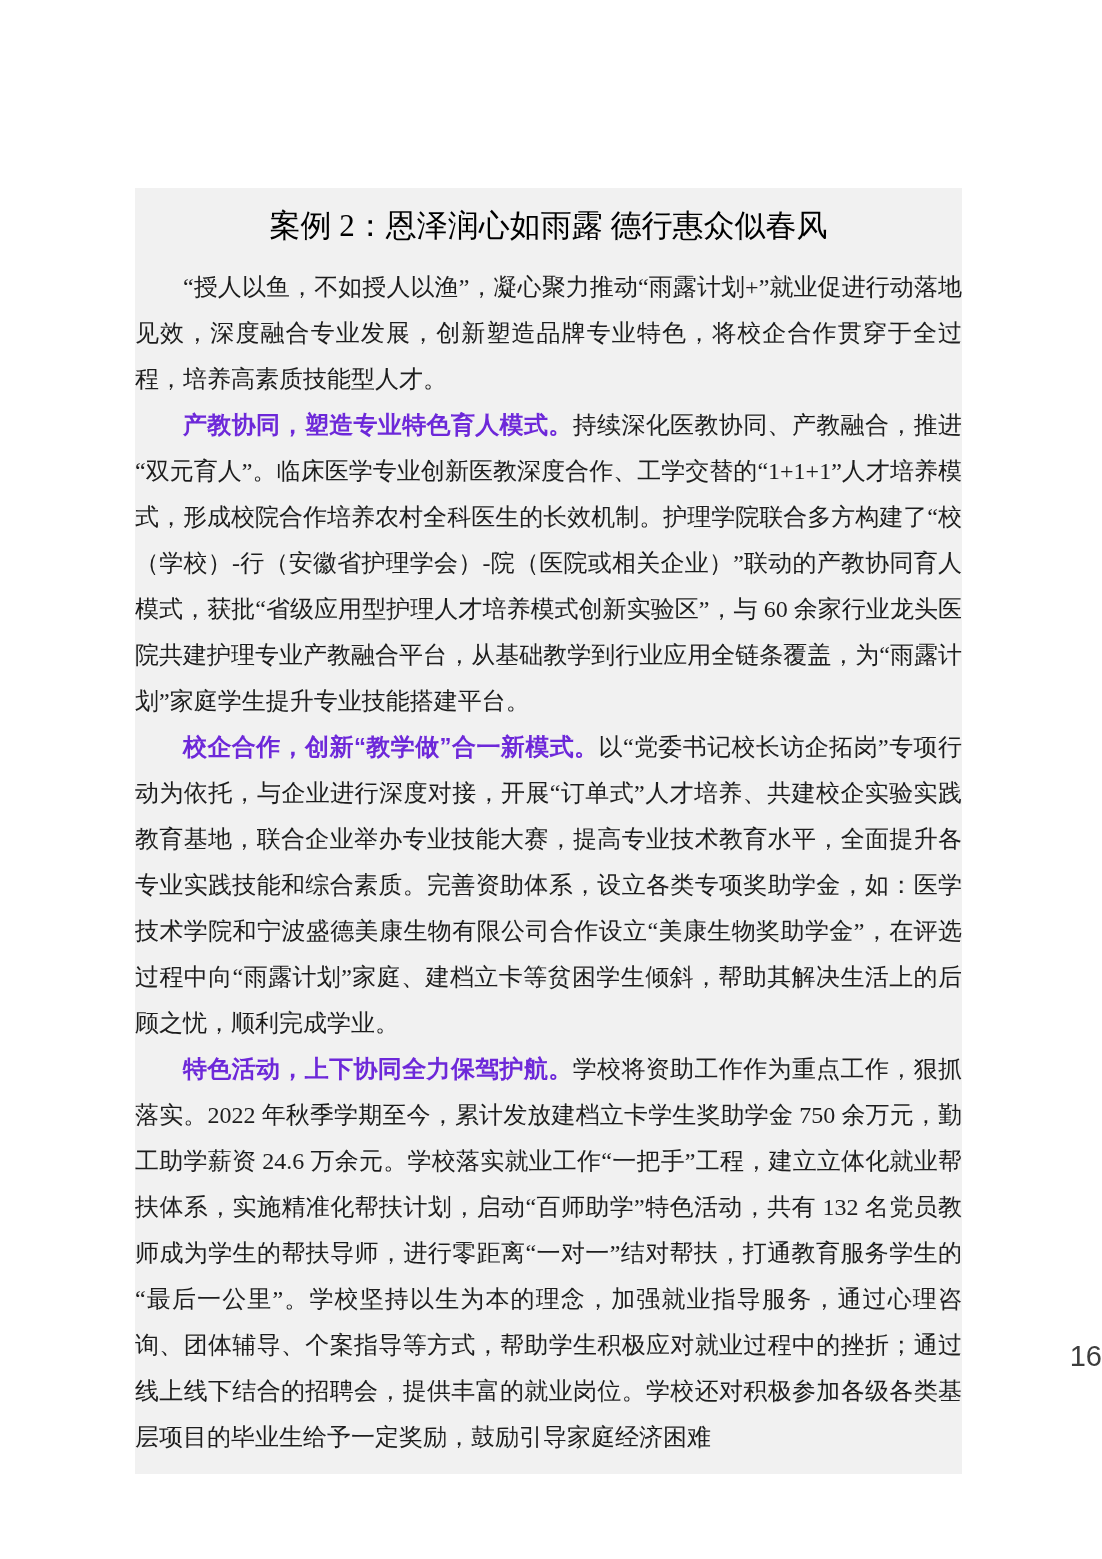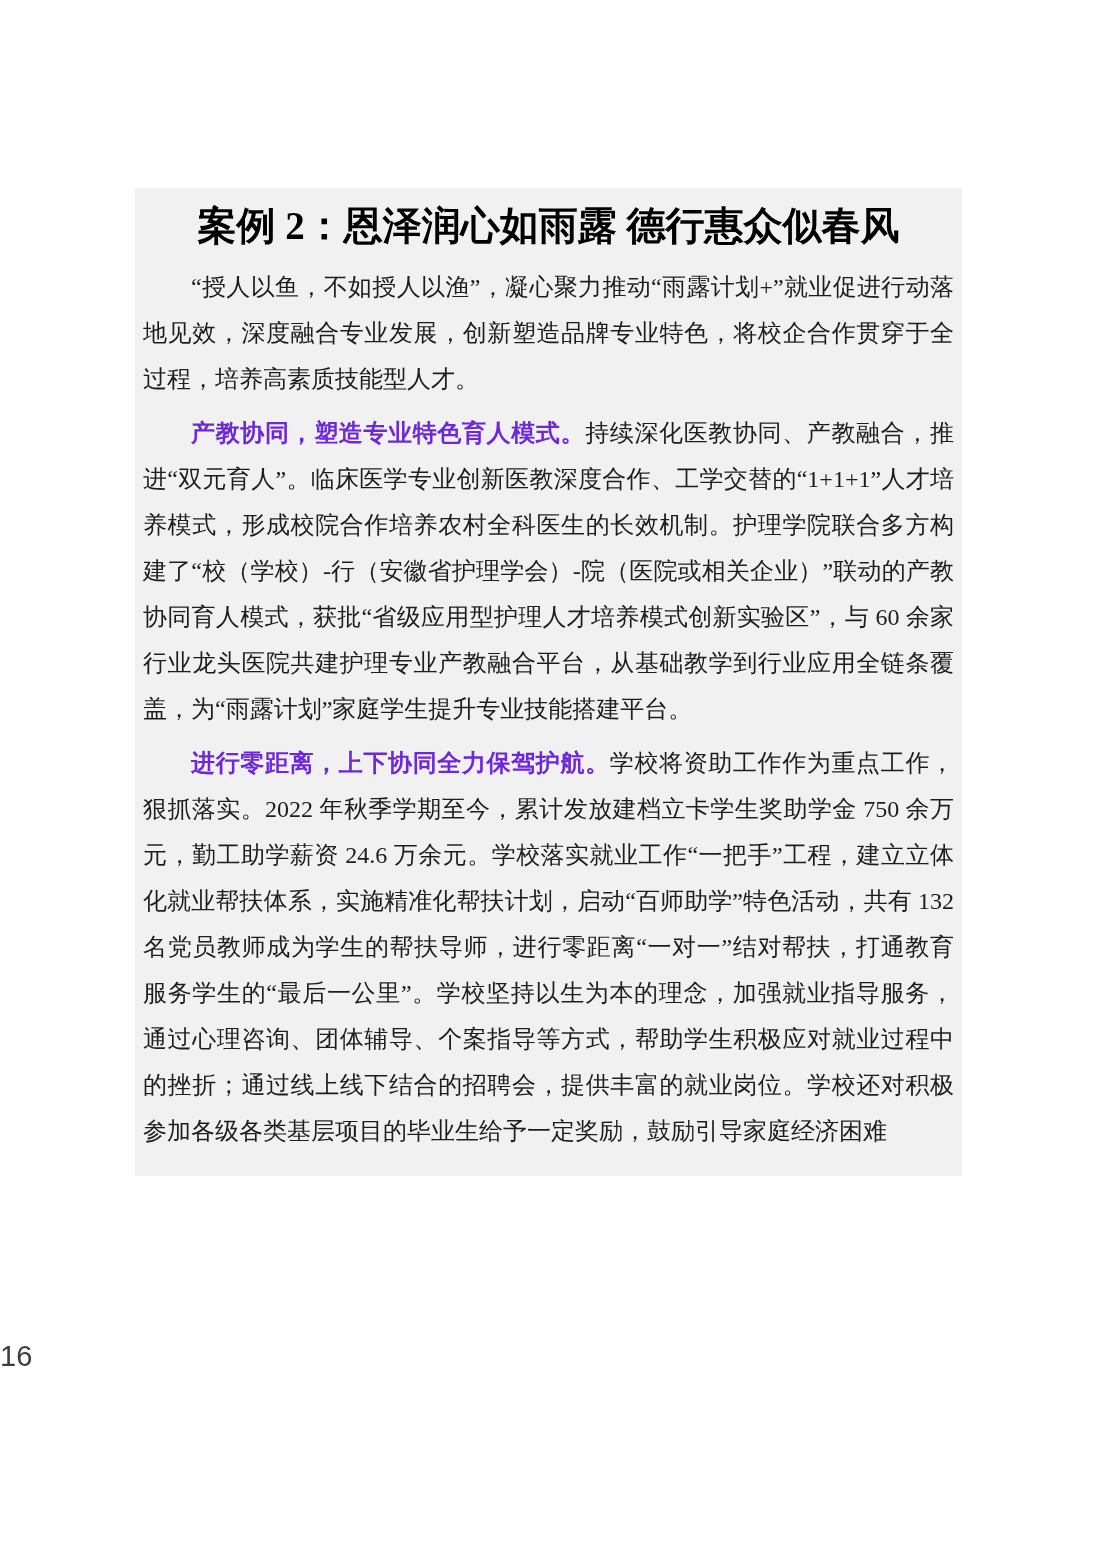--- a/index.html
+++ b/index.html
@@ -20,65 +20,66 @@
     top: 188px;
     width: 827px;
     background: #f1f1f1;
     padding: 16px 0 14px 0;
     box-sizing: border-box;
   }
   .case-title {
     margin: 0 0 16px 0;
     text-align: center;
     font-family: "Liberation Serif", "DejaVu Serif", serif;
-    font-weight: 700;
-    font-size: 39px;
+    font-weight: 400;
+    font-size: 31px;
     line-height: 44px;
     color: #000000;
   }
   .para {
-    margin: 8px;
+    margin: 0;
     font-family: "Liberation Serif", "DejaVu Serif", serif;
     font-size: 24px;
     line-height: 46px;
     color: #1d1d1d;
     text-align: justify;
     text-justify: inter-character;
     text-indent: 2em;
   }
   .para .lead {
     font-family: "Liberation Sans", "DejaVu Sans", sans-serif;
     font-weight: 700;
     color: #6d28d9;
   }
   .page-number {
     position: absolute;
     top: 1340px;
     left: 0;
     width: 100%;
-    text-align: left;
+    text-align: right;
     font-family: "Liberation Sans", "DejaVu Sans", sans-serif;
     font-weight: 400;
     font-size: 29px;
     color: #3d3d3d;
   }
 </style>
 </head>
 <body>
 
 <div class="page">
 
   <div class="content-box">
 
     <h1 class="case-title">案例 2：恩泽润心如雨露 德行惠众似春风</h1>
 
     <p class="para"><span class="lead"></span><span>“授人以鱼，不如授人以渔”，凝心聚力推动“雨露计划+”就业促进行动落地见效，深度融合专业发展，创新塑造品牌专业特色，将校企合作贯穿于全过程，培养高素质技能型人才。</span></p>
 
     <p class="para"><span class="lead">产教协同，塑造专业特色育人模式。</span><span>持续深化医教协同、产教融合，推进“双元育人”。临床医学专业创新医教深度合作、工学交替的“1+1+1”人才培养模式，形成校院合作培养农村全科医生的长效机制。护理学院联合多方构建了“校（学校）-行（安徽省护理学会）-院（医院或相关企业）”联动的产教协同育人模式，获批“省级应用型护理人才培养模式创新实验区”，与 60 余家行业龙头医院共建护理专业产教融合平台，从基础教学到行业应用全链条覆盖，为“雨露计划”家庭学生提升专业技能搭建平台。</span></p>
 
+    <p class="para"><span class="lead">校企合作，创新“教学做”合一新模式。</span><span>以“党委书记校长访企拓岗”专项行动为依托，与企业进行深度对接，开展“订单式”人才培养、共建校企实验实践教育基地，联合企业举办专业技能大赛，提高专业技术教育水平，全面提升各专业实践技能和综合素质。完善资助体系，设立各类专项奖助学金，如：医学技术学院和宁波盛德美康生物有限公司合作设立“美康生物奖助学金”，在评选过程中向“雨露计划”家庭、建档立卡等贫困学生倾斜，帮助其解决生活上的后顾之忧，顺利完成学业。</span></p>
 
-    <p class="para"><span class="lead">进行零距离，上下协同全力保驾护航。</span><span>学校将资助工作作为重点工作，狠抓落实。2022 年秋季学期至今，累计发放建档立卡学生奖助学金 750 余万元，勤工助学薪资 24.6 万余元。学校落实就业工作“一把手”工程，建立立体化就业帮扶体系，实施精准化帮扶计划，启动“百师助学”特色活动，共有 132 名党员教师成为学生的帮扶导师，进行零距离“一对一”结对帮扶，打通教育服务学生的“最后一公里”。学校坚持以生为本的理念，加强就业指导服务，通过心理咨询、团体辅导、个案指导等方式，帮助学生积极应对就业过程中的挫折；通过线上线下结合的招聘会，提供丰富的就业岗位。学校还对积极参加各级各类基层项目的毕业生给予一定奖励，鼓励引导家庭经济困难</span></p>
+    <p class="para"><span class="lead">特色活动，上下协同全力保驾护航。</span><span>学校将资助工作作为重点工作，狠抓落实。2022 年秋季学期至今，累计发放建档立卡学生奖助学金 750 余万元，勤工助学薪资 24.6 万余元。学校落实就业工作“一把手”工程，建立立体化就业帮扶体系，实施精准化帮扶计划，启动“百师助学”特色活动，共有 132 名党员教师成为学生的帮扶导师，进行零距离“一对一”结对帮扶，打通教育服务学生的“最后一公里”。学校坚持以生为本的理念，加强就业指导服务，通过心理咨询、团体辅导、个案指导等方式，帮助学生积极应对就业过程中的挫折；通过线上线下结合的招聘会，提供丰富的就业岗位。学校还对积极参加各级各类基层项目的毕业生给予一定奖励，鼓励引导家庭经济困难</span></p>
 
   </div>
 
   <div class="page-number">16</div>
 
 </div>
 
 </body></html>

